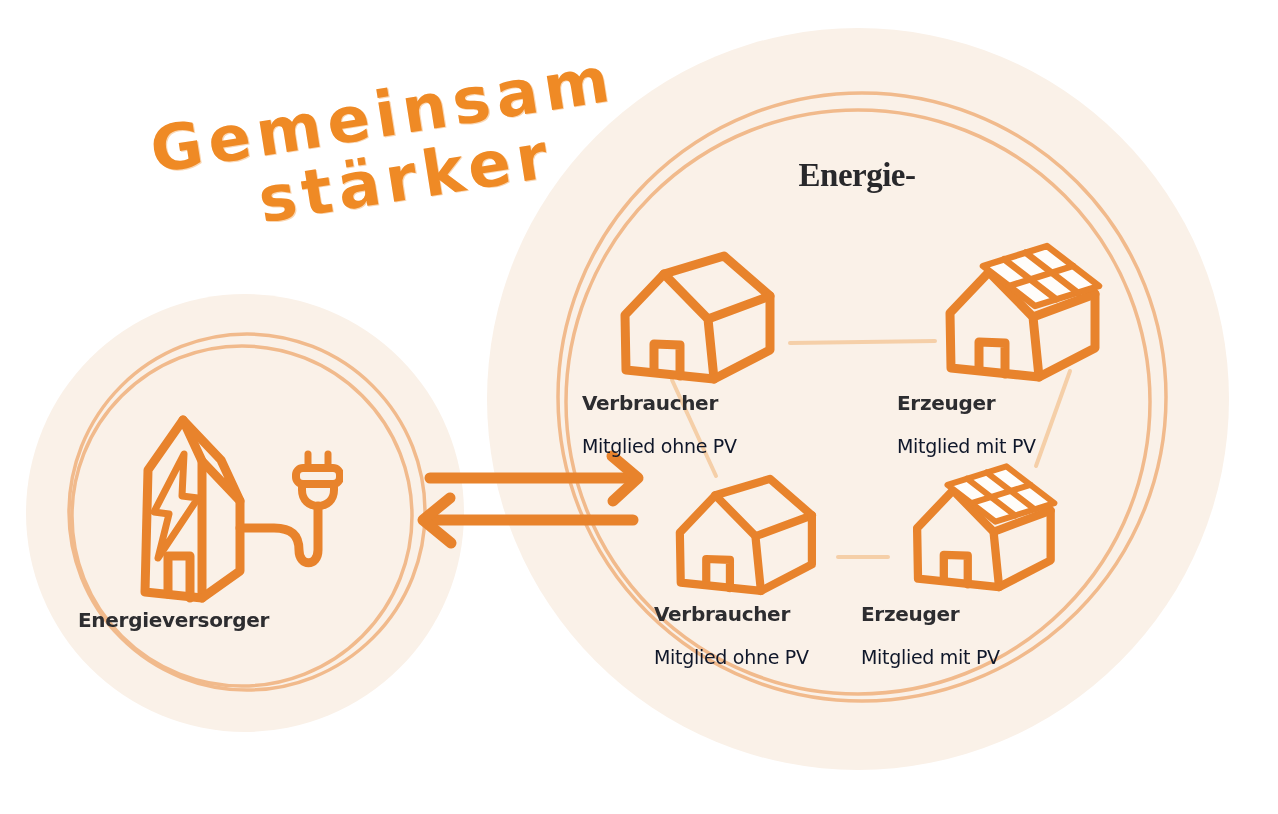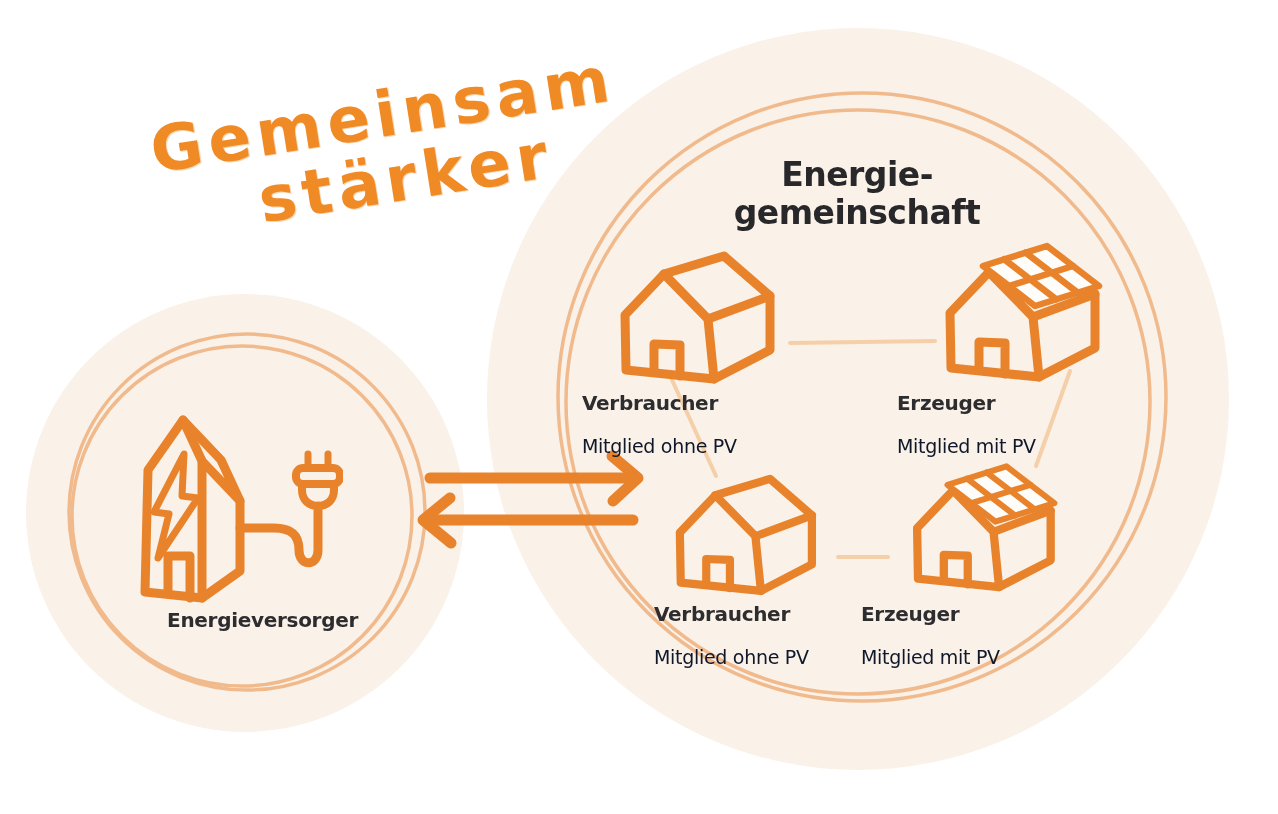--- a/index.html
+++ b/index.html
@@ -14,40 +14,40 @@
     left:128px;top:82px;width:520px;
     transform:rotate(-9deg);transform-origin:50% 50%;
     color:#EF8A25;font-weight:bold;font-size:63px;line-height:66px;
     letter-spacing:6px;text-align:center;
     text-shadow:1px 1px 0 rgba(239,138,37,.35);
   }
   .headline .hl2{padding-left:26px;}
   
   .community-title{
     left:637px;top:156px;width:440px;text-align:center;
-    color:#28282B;font-weight:bold;font-size:33px;line-height:38px;letter-spacing:-0.5px;
+    color:#28282B;font-weight:bold;font-size:33px;line-height:38px;letter-spacing:-0.5px;font-family:Liberation Serif, serif;
   }
   
   .member-icon{position:absolute;}
   .icon-tl{left:612px;top:240px;width:168px;height:152px;}
   .icon-tr{left:937px;top:238px;width:168px;height:152px;}
   .icon-bl{left:668px;top:464px;width:153px;height:139px;}
   .icon-br{left:905px;top:459px;width:155px;height:140px;}
   
   .member-label{width:250px;}
   .label-tl{left:582px;top:392px;}
   .label-tr{left:897px;top:392px;}
   .label-bl{left:654px;top:603px;}
   .label-br{left:861px;top:603px;}
   .member-name{color:#2D2D30;font-weight:bold;font-size:20px;line-height:23px;letter-spacing:-0.3px;}
   .member-sub{color:#0f172a;font-size:19px;line-height:23px;letter-spacing:-0.3px;margin-top:20px;}
   
   .provider-icon{left:128px;top:406px;width:215px;height:215px;}
   .provider-label{
-    left:78px;top:608px;width:280px;text-align:right;
+    left:78px;top:608px;width:280px;text-align:left;
     color:#2D2D30;font-weight:bold;font-size:20px;letter-spacing:-0.3px;
   }
 </style>
 </head>
 <body>
 
 <div id="stage">
 
   <svg width="0" height="0" style="position:absolute">
     <defs>
@@ -115,21 +115,20 @@
     </g>
   </svg>
 
   <div class="abs headline">
     <div>Gemeinsam</div>
     <div class="hl2">stärker</div>
   </div>
 
   <div class="abs community-title">
     <div>Energie-</div>
-    <div>gemeinschaft</div>
   </div>
 
   <svg class="member-icon icon-tl" viewBox="0 0 168 152">
       <use href="#house-shape"></use>
     </svg>
   <svg class="member-icon icon-tr" viewBox="0 0 168 152">
       <use href="#house-pv-shape"></use>
     </svg>
   <svg class="member-icon icon-bl" viewBox="0 0 168 152">
       <use href="#house-shape"></use>

